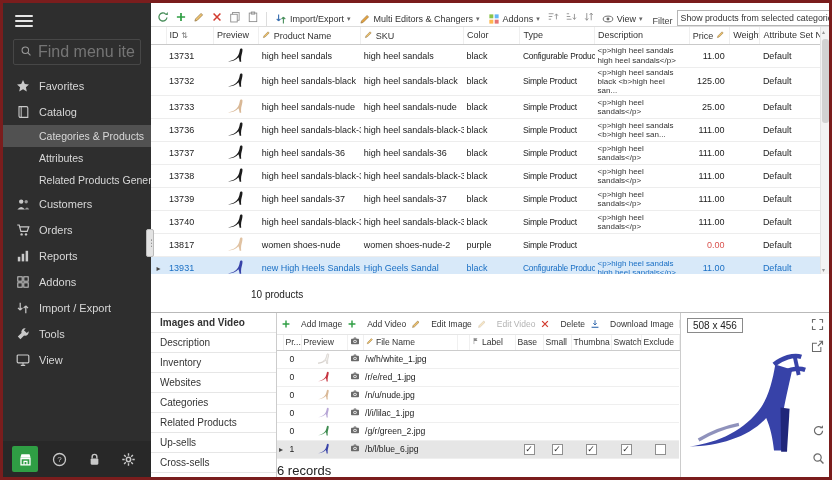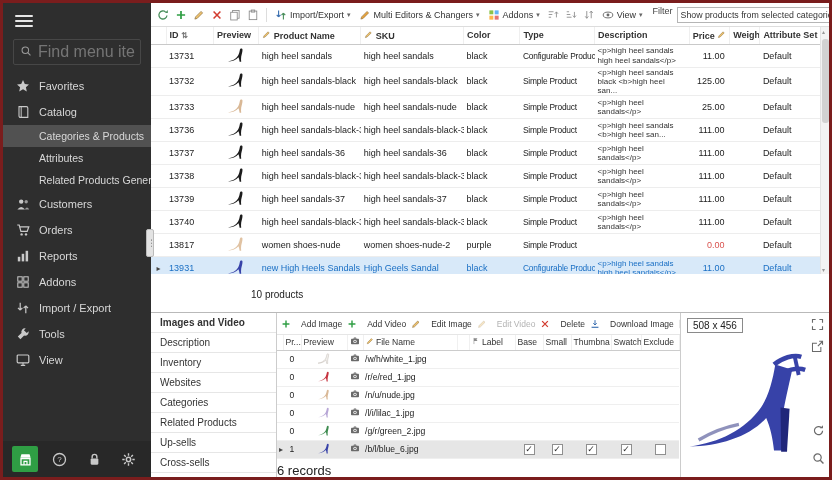--- a/index.html
+++ b/index.html
@@ -12,33 +12,33 @@
 .search-row{display:flex;align-items:center;gap:6px;margin:3px 10px 8px;border:1px solid #474747;border-radius:2px;padding:3px 6px}
 .search-row input{background:transparent;border:0;outline:0;color:#bbb;font-size:16px;width:98px;font-family:inherit}
 .side-item{display:flex;align-items:center;gap:9px;padding:6px 13px;font-size:11px;cursor:pointer;white-space:nowrap}
 .side-sub{padding:5px 12px 5px 36px;font-size:10.5px;cursor:pointer;white-space:nowrap}
 .side-sub.sel{background:#515151}
 .side-footer{position:absolute;bottom:0;left:0;right:0;display:flex;align-items:center;justify-content:space-between;padding:5px 9px;background:#282828}
 .sf-btn{width:26px;height:26px;display:flex;align-items:center;justify-content:center;cursor:pointer;border-radius:2px}
 .sf-btn.store{background:#2f9e44}
 
 main{flex:1;display:flex;flex-direction:column;min-width:0;background:#fff;position:relative}
-.toolbar{height:24px;display:flex;align-items:center;gap:2px;padding:0 4px;border-bottom:1px solid #ddd;font-size:9px;color:#333;flex:none;white-space:nowrap;overflow:hidden}
+.toolbar{height:24px;display:flex;align-items:flex-end;gap:2px;padding:0 4px;border-bottom:1px solid #ddd;font-size:9px;color:#333;flex:none;white-space:nowrap;overflow:hidden}
 .tbtn{width:16px;height:18px;display:flex;align-items:center;justify-content:center;cursor:pointer;border-radius:2px;flex:none}
 .tmenu{display:flex;align-items:center;gap:3px;padding:1px 3px;cursor:pointer;flex:none}
 .car{font-size:7px;color:#666}
 .sep{width:1px;height:14px;background:#ddd;margin:0 3px;flex:none}
-.flabel{margin:0 2px 8px 5px;color:#444;flex:none}
+.flabel{margin:0 2px 0 5px;color:#444;flex:none}
 .fselect{display:flex;align-items:center;justify-content:space-between;border:1px solid #b5b5b5;background:#fff;padding:2px 3px;width:162px;font-size:8.8px;flex:none;cursor:pointer;overflow:hidden}
 .fselect .fv{overflow:hidden;white-space:nowrap}
 
 .grid-area{position:relative;height:247px;flex:none;overflow:hidden}
 table{border-collapse:collapse;table-layout:fixed}
 #product-table{width:676px}
-#product-table th{font-weight:bold;font-size:9px;color:#333;text-align:left;border-bottom:1px solid #c9c9c9;border-right:1px solid #efefef;padding:2px 3px;white-space:nowrap;overflow:hidden;height:17px}
+#product-table th{font-weight:normal;font-size:9px;color:#333;text-align:left;border-bottom:1px solid #c9c9c9;border-right:1px solid #efefef;padding:2px 3px;white-space:nowrap;overflow:hidden;height:17px}
 #product-table td{font-size:9px;color:#222;padding:0 3px;border-bottom:1px solid #ededed;white-space:nowrap;overflow:hidden;height:22px}
 #product-table td.pv{text-align:center;padding:1px 0}
 #product-table td.desc{white-space:normal;line-height:1.15;font-size:8px;color:#333}
 #product-table td.tsm{font-size:8.4px;letter-spacing:-0.2px}
 #product-table td.price{text-align:right;padding-right:5px}
 #product-table td.price.red{color:#d9534f}
 #product-table tr.rsel td{background:#d8e9f9;color:#1a6fc4}
 .expcell{color:#555;text-align:center}
 .exp{font-size:8px;color:#444}
 .sorticon{font-size:8px;color:#777}

